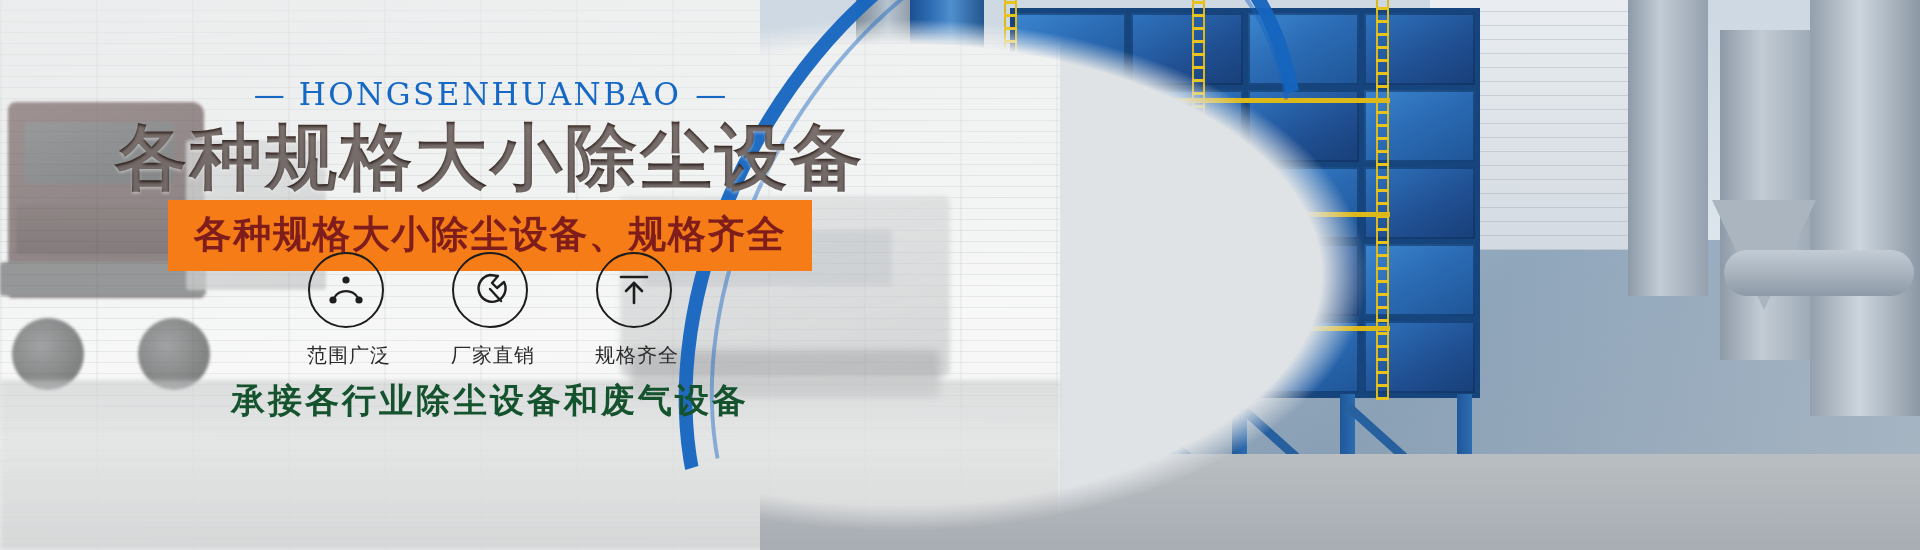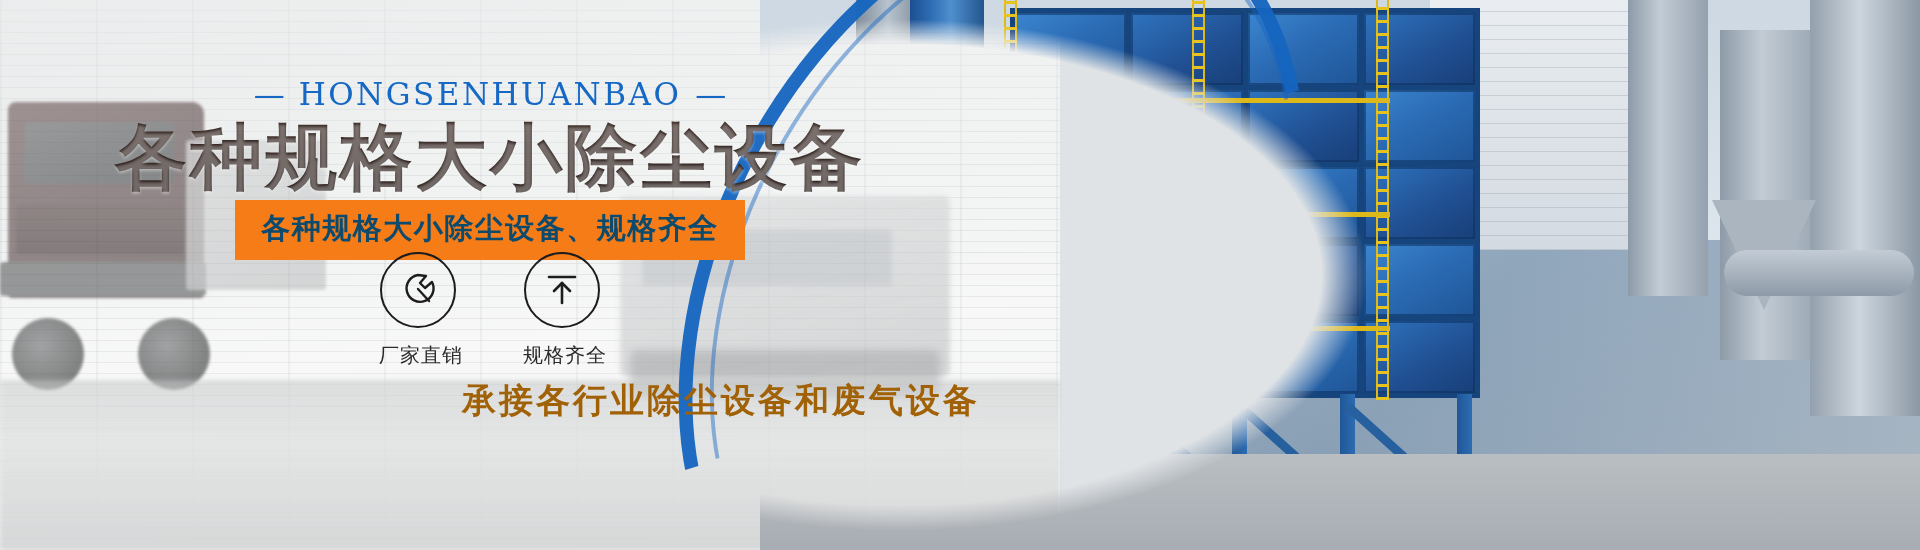--- a/index.html
+++ b/index.html
@@ -276,24 +276,24 @@
     text-shadow:0 2px 3px rgba(255,255,255,.35);
     white-space:nowrap;
   }
 
   .subbar-wrap {
     position:absolute; left:0; top:200px; width:980px; text-align:center;
   }
   .subbar {
     display:inline-block;
     background:#f57c17;
-    color:#0c4a6e;
+    color:#7f1d1d;
     font-family:"Liberation Sans","DejaVu Sans",sans-serif;
     font-weight:bold;
-    font-size:29px;
+    font-size:38px;
     letter-spacing:1.5px;
     padding:9px 26px 11px 26px;
     white-space:nowrap;
   }
 
   .features {
     position:absolute; left:0; top:252px; width:980px;
     display:flex; justify-content:center; gap:66px;
   }
   .feature { width:78px; text-align:center; }
@@ -305,26 +305,26 @@
     background:transparent;
   }
   .feature .flabel {
     margin-top:14px;
     font-family:"Liberation Sans","DejaVu Sans",sans-serif;
     font-size:20px; color:#2b2b2b; letter-spacing:1px; white-space:nowrap;
   }
 
   .tagline {
     position:absolute; left:0; top:378px; width:980px;
-    text-align:right;
+    text-align:center;
     font-family:"Liberation Sans","DejaVu Sans",sans-serif;
     font-weight:bold;
     font-size:34px;
     letter-spacing:3px;
-    color:#a16207;
+    color:#14532d;
     white-space:nowrap;
   }
 </style>
 </head>
 <body>
 
 <div class="banner">
 
   <div class="photo-left">
     <div class="truck">
@@ -413,20 +413,31 @@
     </div>
 
     <div class="headline">各种规格大小除尘设备</div>
 
     <div class="subbar-wrap">
       <div class="subbar">各种规格大小除尘设备、规格齐全</div>
     </div>
 
     <div class="features">
 
+      <div class="feature">
+        <div class="circle">
+          <svg width="44" height="44" viewBox="0 0 44 44" aria-hidden="true">
+            <path d="M10 30 A14 14 0 0 1 34 30" fill="none" stroke="#1d1d1d" stroke-width="2.2" stroke-linecap="round"></path>
+            <circle cx="22" cy="12" r="3.6" fill="#1d1d1d"></circle>
+            <circle cx="9" cy="32" r="3.6" fill="#1d1d1d"></circle>
+            <circle cx="35" cy="32" r="3.6" fill="#1d1d1d"></circle>
+          </svg>
+        </div>
+        <div class="flabel">范围广泛</div>
+      </div>
 
 
       <div class="feature">
         <div class="circle">
           <svg width="44" height="44" viewBox="0 0 44 44" aria-hidden="true">
             <path d="M30 8 L24 15 L29 20 L36 14 A13.5 13.5 0 1 1 22 7 Z" fill="none" stroke="#1d1d1d" stroke-width="2.4" stroke-linejoin="round" stroke-linecap="round"></path>
             <path d="M22 21 L33 33" fill="none" stroke="#1d1d1d" stroke-width="2.4" stroke-linecap="round"></path>
           </svg>
         </div>
         <div class="flabel">厂家直销</div>

